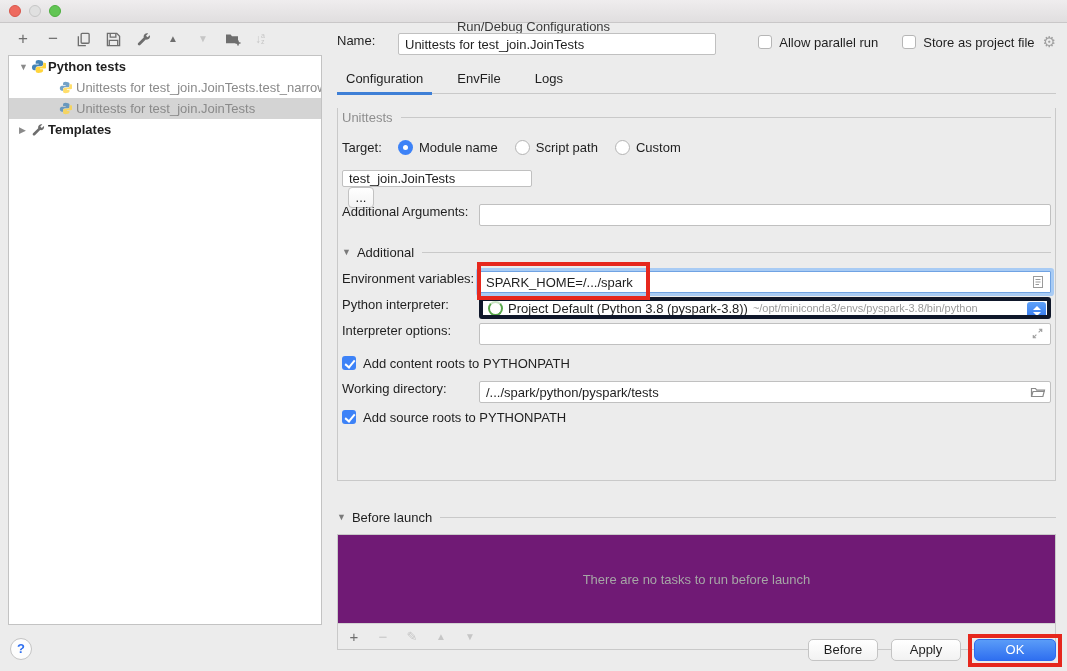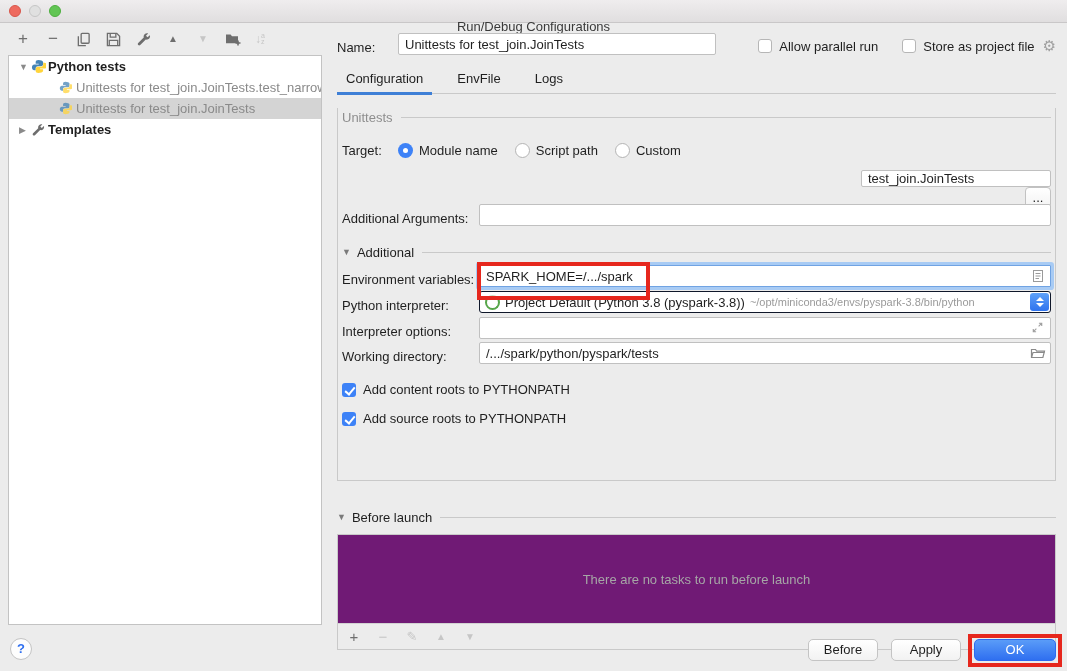--- a/index.html
+++ b/index.html
@@ -26,21 +26,21 @@
   .tree{position:absolute;left:8px;top:55px;width:314px;height:570px;background:#fff;
     border:1px solid #c3c3c3;box-sizing:border-box;overflow:hidden;}
   .trow{display:flex;align-items:center;height:21px;white-space:nowrap;overflow:hidden;}
   .trow .arrow{width:12px;margin-left:10px;font-size:9px;color:#8a8a8a;flex-shrink:0;}
   .trow .ticon{width:17px;flex-shrink:0;display:inline-flex;}
   .trow.child{padding-left:50px;color:#8a8a8a;}
   .trow.sel{background:#d4d4d4;}
   .trow .b{font-weight:bold;color:#1f1f1f;}
   
   .right{position:absolute;left:337px;top:22px;width:719px;}
-  .row{display:flex;align-items:flex-end;}
+  .row{display:flex;align-items:flex-start;}
   .name-row{margin-top:11px;height:22px;}
   .name-row .nlabel{width:61px;}
   .txt{height:22px;box-sizing:border-box;border:1px solid #c0c0c0;border-radius:2px;background:#fff;
     font-family:"Liberation Sans",sans-serif;font-size:13px;color:#1f1f1f;padding:0 6px;outline:none;}
   .name-input{width:318px;}
   .hdr-checks{margin-left:auto;display:flex;align-items:center;}
   .cb{width:14px;height:14px;border-radius:3px;box-sizing:border-box;flex-shrink:0;}
   .cb.off{background:#fff;border:1px solid #b6b6b6;}
   .cb.on{background:#3d82f7;position:relative;}
   .cb.on::after{content:'';position:absolute;left:4.5px;top:1.5px;width:4px;height:8px;
@@ -73,21 +73,21 @@
     background:linear-gradient(#fff,#f3f3f3);text-align:center;line-height:19px;box-sizing:border-box;}
   .args-row{margin-top:12px;height:22px;}
   .args-row .txt{flex:1;}
   .env-sep{margin-top:17px;height:18px;}
   .frow{margin-top:8px;height:16px;}
   .fwrap{flex:1;position:relative;height:22px;}
   .fwrap .txt{width:100%;}
   .env-input{border:1px solid #70a3e3 !important;border-radius:1px !important;
     box-shadow:0 0 0 3px #a8cbf4;padding-right:24px !important;}
   .field-ico{position:absolute;right:5px;top:3px;width:16px;height:16px;display:inline-flex;}
-  .combo{flex:1;position:relative;height:22px;box-sizing:border-box;border:1px solid #0f172a;border-radius:3px;
+  .combo{flex:1;position:relative;height:22px;box-sizing:border-box;border:4px solid #0f172a;border-radius:3px;
     background:#fff;display:flex;align-items:center;padding:0 26px 0 5px;overflow:hidden;white-space:nowrap;}
   .combo .pyico{width:15px;height:15px;margin-right:5px;flex-shrink:0;border:2px solid #57a64a;
     border-top-color:#c9e4c4;border-radius:50%;box-sizing:border-box;}
   .combo .path{color:#9a9a9a;font-size:11px;margin-left:5px;overflow:hidden;text-overflow:ellipsis;}
   .stepper{position:absolute;right:1px;top:1px;width:19px;height:18px;border-radius:3px;
     background:linear-gradient(#5ea1f8,#2f73ee);display:flex;flex-direction:column;align-items:center;justify-content:center;gap:2px;}
   .chev{width:0;height:0;border-left:4px solid transparent;border-right:4px solid transparent;}
   .chev.up{border-bottom:4px solid #fff;}
   .chev.dn{border-top:4px solid #fff;}
   .check-row1{margin-top:17px;height:16px;}
@@ -288,37 +288,37 @@
         <span class="fwrap">
           <input class="txt" value="" style="">
           <span class="field-ico">
             <svg width="15" height="15" viewBox="0 0 16 16" fill="none" stroke="#a0a0a0" stroke-width="1.2">
               <path d="M9.5 3.5h3v3M12.3 3.7 9.2 6.8M6.5 12.5h-3v-3M3.7 12.3 6.8 9.2"></path>
             </svg>
           </span>
         </span>
       </div>
 
+      <div class="row check-row1">
+        <span class="cb on"></span>
+        <span class="cblab">Add content roots to PYTHONPATH</span>
+      </div>
+
       <div class="row frow" style="margin-top:9px;">
         <span class="lblcol">Working directory:</span>
         <span class="fwrap">
           <input class="txt" value="/.../spark/python/pyspark/tests" style="">
           <span class="field-ico">
             <svg width="16" height="16" viewBox="0 0 16 16" fill="none" stroke="#8a8a8a" stroke-width="1.2">
               <path d="M1.5 12.5v-8h4l1.2 1.6h7.8l-1.6 6.4z"></path>
                 <path d="M1.5 12.5 3 7.5h11.5"></path>
             </svg>
           </span>
         </span>
       </div>
-
-      <div class="row check-row1">
-        <span class="cb on"></span>
-        <span class="cblab">Add content roots to PYTHONPATH</span>
-      </div>
       <div class="row check-row2">
         <span class="cb on"></span>
         <span class="cblab">Add source roots to PYTHONPATH</span>
       </div>
 
     </div>
 
     <div class="sep before-sep">
       <span class="sarr">▼</span>
       <span class="stitle">Before launch</span>

